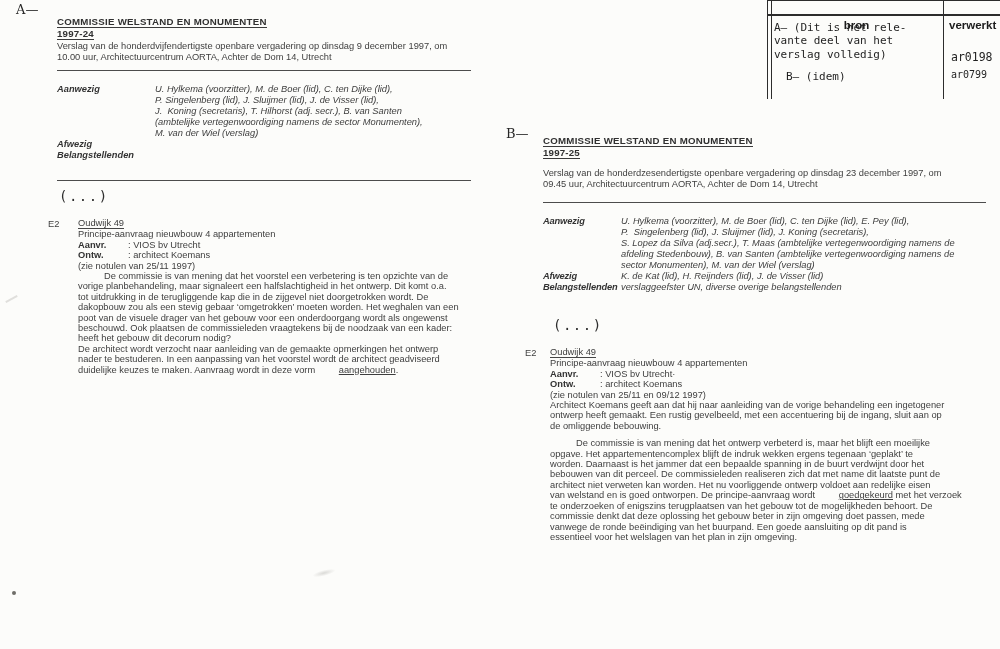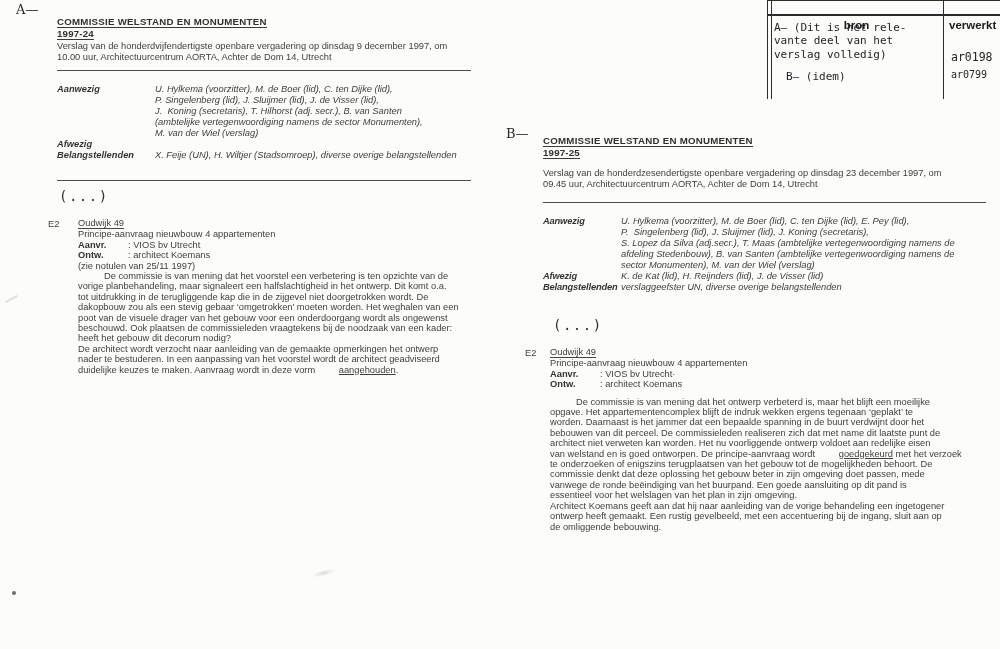--- a/index.html
+++ b/index.html
@@ -115,21 +115,20 @@
 P. Singelenberg (lid), J. Sluijmer (lid), J. de Visser (lid),
 J.  Koning (secretaris), T. Hilhorst (adj. secr.), B. van Santen
 (ambtelijke vertegenwoordiging namens de sector Monumenten),
 M. van der Wiel (verslag)</div>
     </div>
     <div class="att-row">
       <div class="att-label">Afwezig</div>
     </div>
     <div class="att-row">
       <div class="att-label">Belangstellenden</div>
-      <div class="att-value">X. Feije (UN), H. Wiltjer (Stadsomroep), diverse overige belangstellenden</div>
     </div>
   </div>
 
   <div class="rule" style="top:163px;"></div>
   <div class="ellipsis" style="top:174px;left:2px;">(...)</div>
 
   <div class="item" style="top:201px;">
     <div class="item-code">E2</div>
     <div><span class="item-name">Oudwijk 49</span></div>
     <div class="item-subject">Principe-aanvraag nieuwbouw 4 appartementen</div>
@@ -188,31 +187,32 @@
     <div><span class="item-name">Oudwijk 49</span></div>
     <div class="item-subject">Principe-aanvraag nieuwbouw 4 appartementen</div>
     <div class="field-row">
       <div class="field-label">Aanvr.</div>
       <div class="field-value">: VIOS bv Utrecht·</div>
     </div>
     <div class="field-row">
       <div class="field-label">Ontw.</div>
       <div class="field-value">: architect Koemans</div>
     </div>
+    <div class="ref-note">(zie notulen van 25/11 en 09/12 1997)</div>
+    <p class="para">Architect Koemans geeft aan dat hij naar aanleiding van de vorige behandeling een ingetogener
+ontwerp heeft gemaakt. Een rustig gevelbeeld, met een accentuering bij de ingang, sluit aan op
+de omliggende bebouwing.</p>
     <p class="para indent gap"><span>De commissie is van mening dat het ontwerp verbeterd is, maar het blijft een moeilijke
 opgave. Het appartementencomplex blijft de indruk wekken ergens tegenaan ‘geplakt’ te
 worden. Daarnaast is het jammer dat een bepaalde spanning in de buurt verdwijnt door het
 bebouwen van dit perceel. De commissieleden realiseren zich dat met name dit laatste punt de
 architect niet verweten kan worden. Het nu voorliggende ontwerp voldoet aan redelijke eisen
 van welstand en is goed ontworpen. De principe-aanvraag wordt </span><span class="decision">goedgekeurd</span><span> met het verzoek
 te onderzoeken of enigszins terugplaatsen van het gebouw tot de mogelijkheden behoort. De
 commissie denkt dat deze oplossing het gebouw beter in zijn omgeving doet passen, mede
 vanwege de ronde beëindiging van het buurpand. Een goede aansluiting op dit pand is
 essentieel voor het welslagen van het plan in zijn omgeving.</span></p>
-    <p class="para">Architect Koemans geeft aan dat hij naar aanleiding van de vorige behandeling een ingetogener
-ontwerp heeft gemaakt. Een rustig gevelbeeld, met een accentuering bij de ingang, sluit aan op
-de omliggende bebouwing.</p>
   </div>
 </div>
 
 <div class="artifact art-dot"></div>
 <div class="artifact art-smudge"></div>
 <div class="artifact art-dash"></div>
 
 </body></html>

